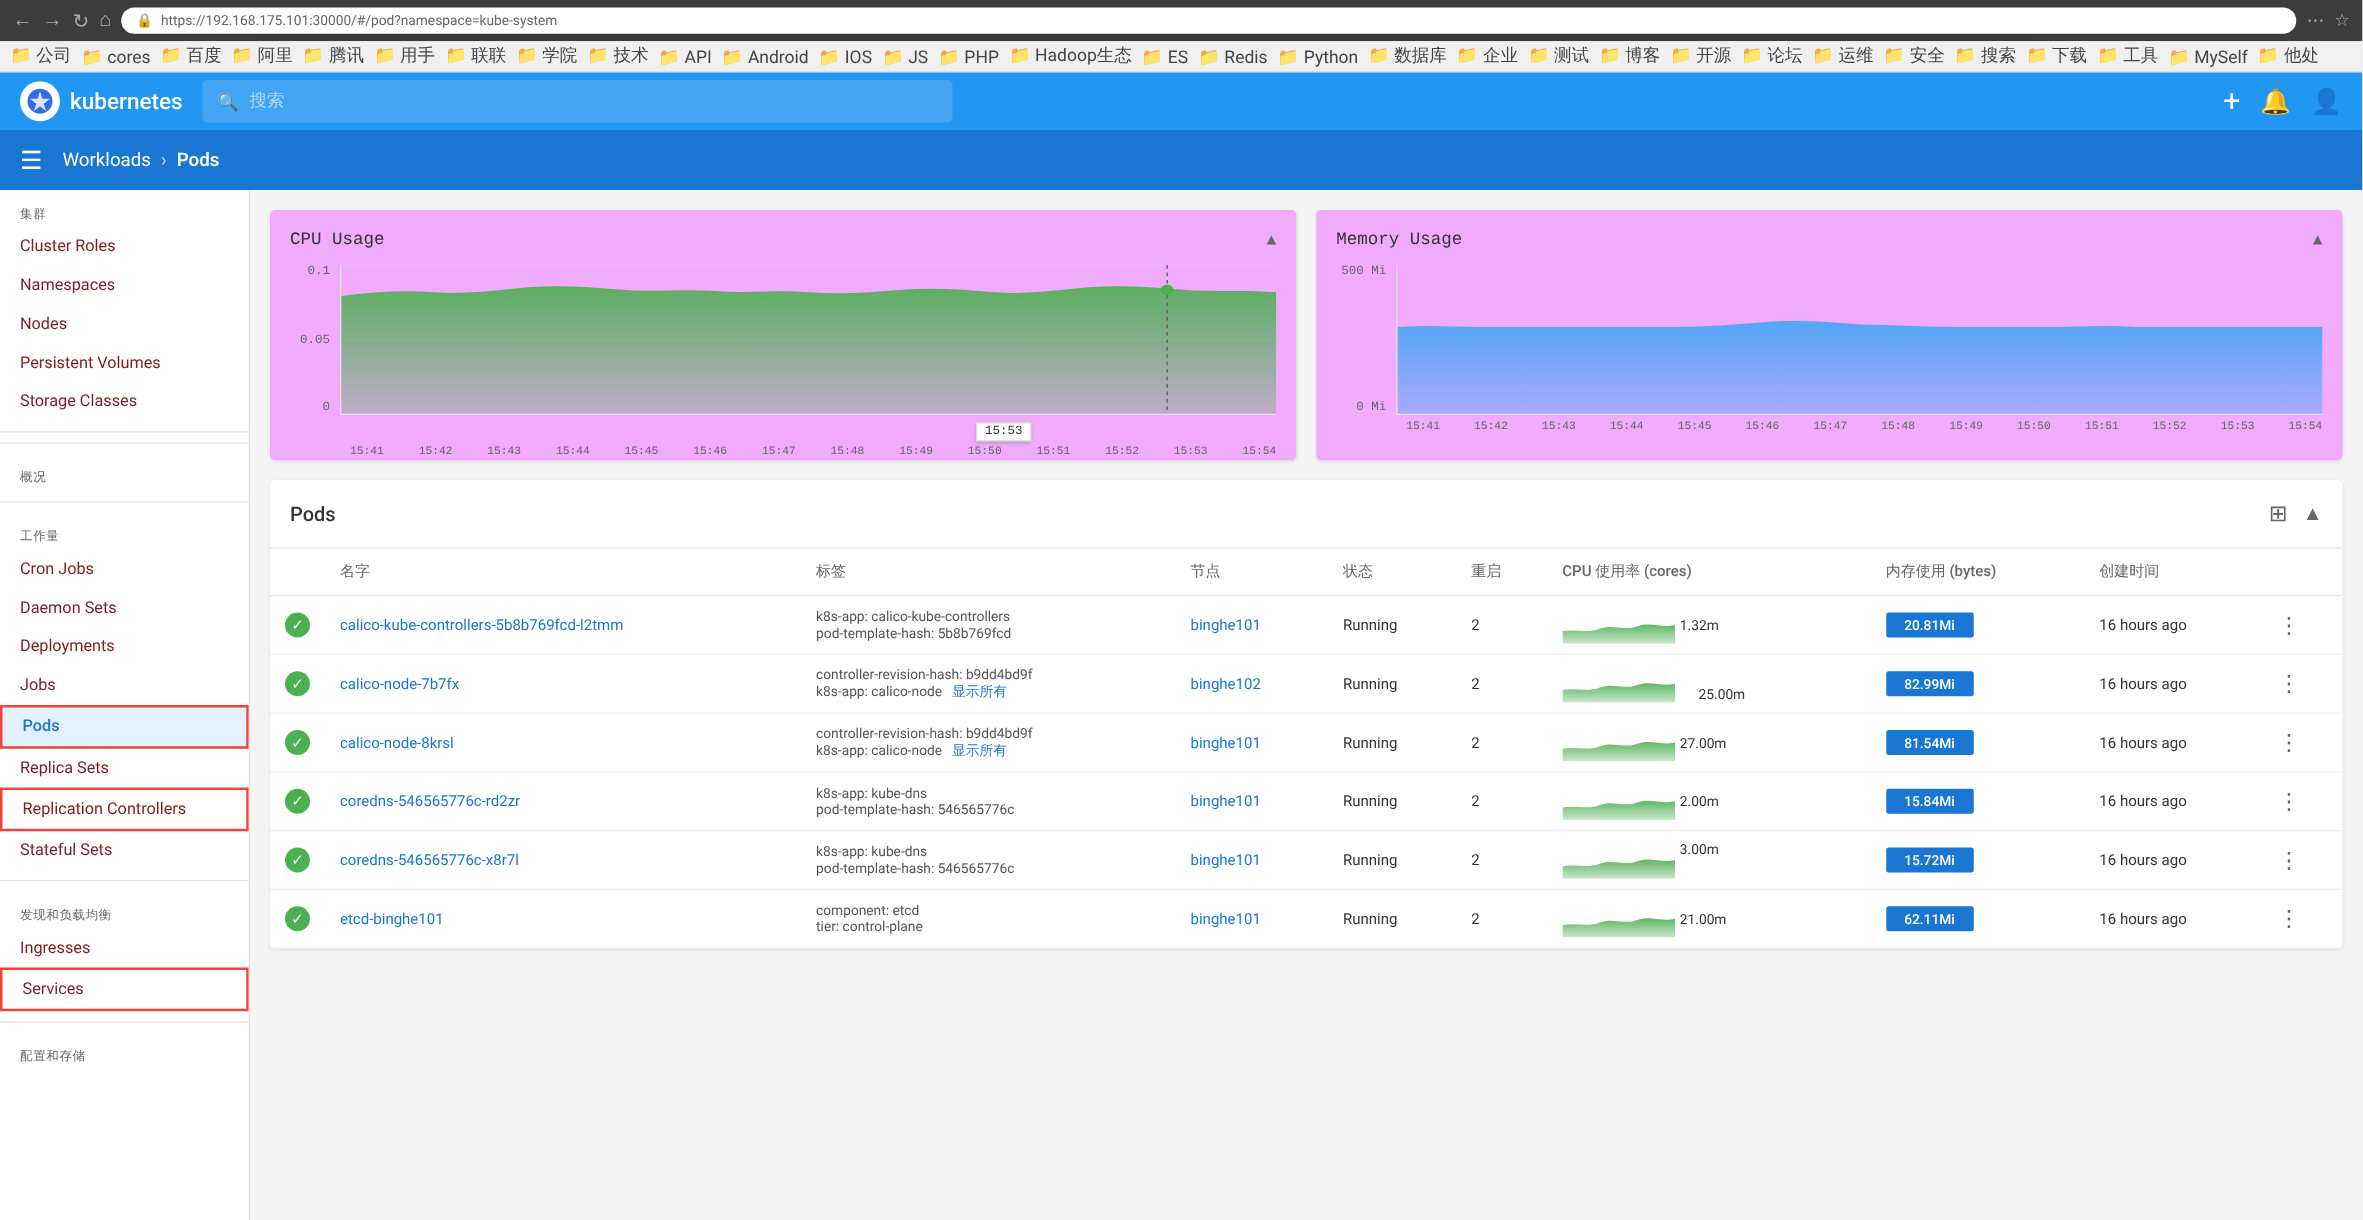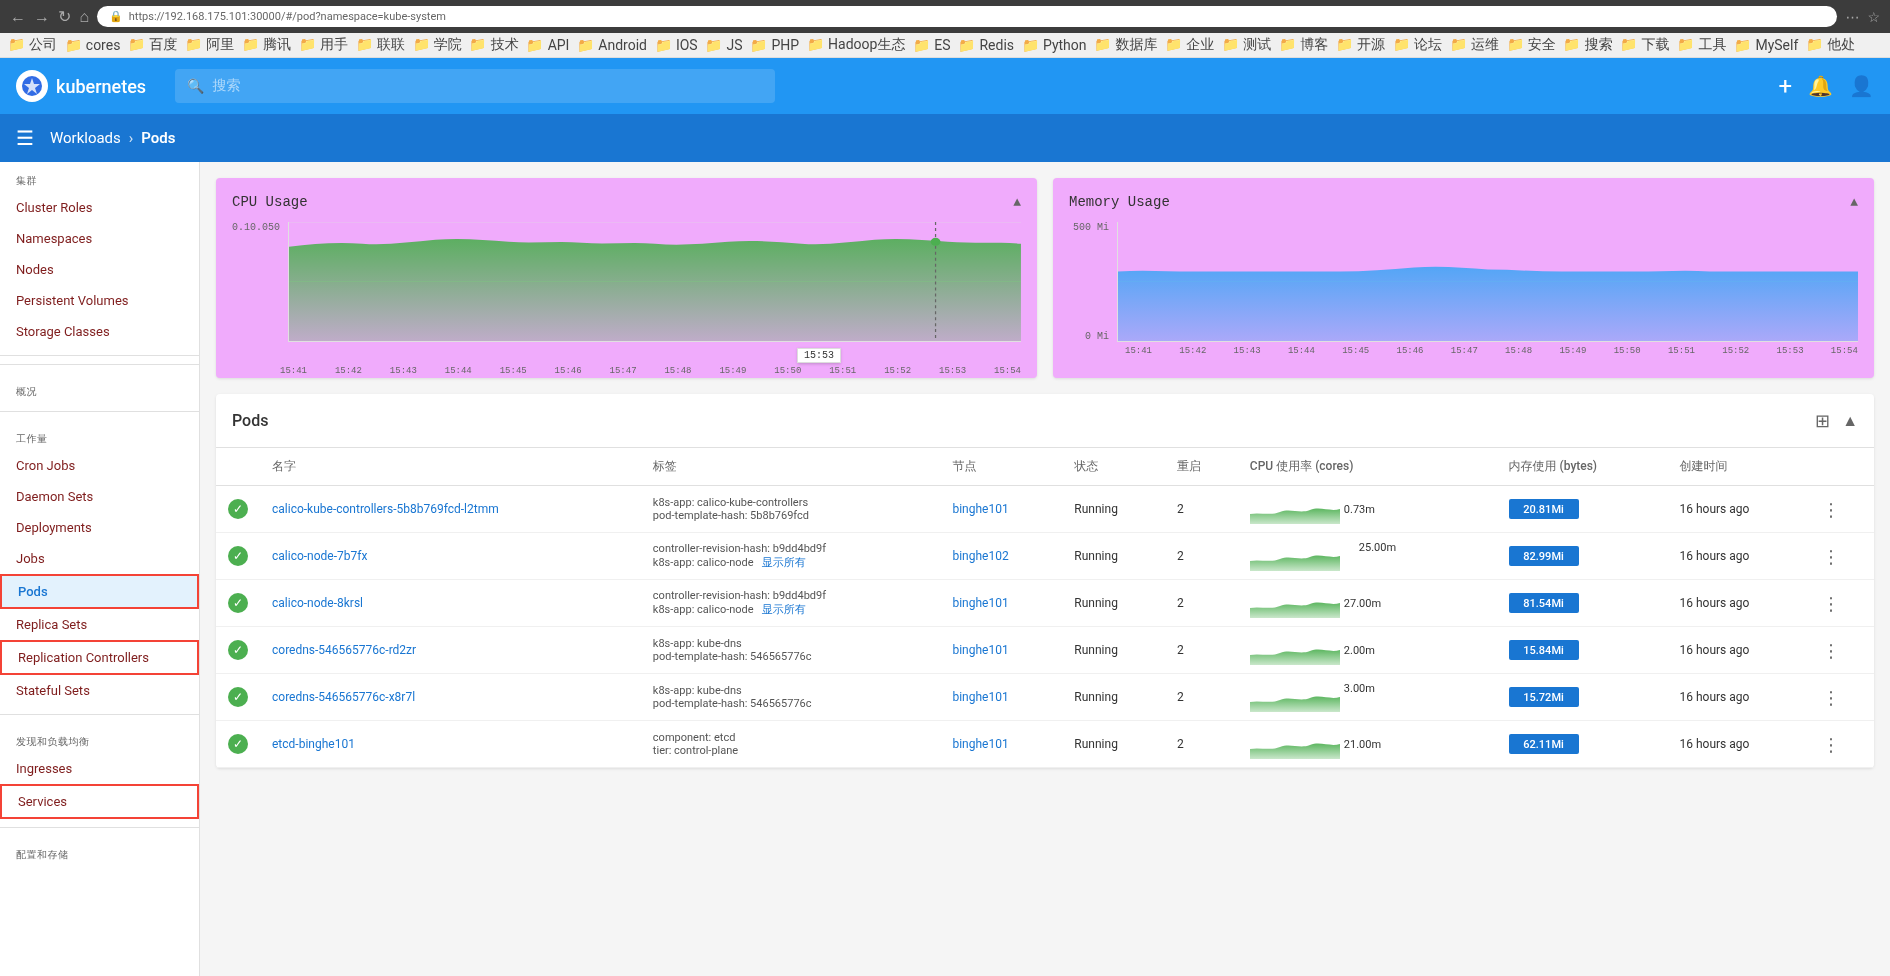--- a/index.html
+++ b/index.html
@@ -10,21 +10,21 @@
     .browser-nav-btn { color: #aaa; font-size: 16px; cursor: pointer; background: none; border: none; }
     .browser-url-bar { flex: 1; background: #fff; border-radius: 20px; padding: 4px 12px; font-size: 12px; color: #333; display: flex; align-items: center; gap: 6px; }
     .browser-url-bar span { color: #666; font-size: 11px; }
     .browser-actions { display: flex; gap: 8px; color: #aaa; font-size: 14px; }
 
     
     .bookmarks-bar { background: #f0f0f0; padding: 3px 8px; display: flex; gap: 8px; font-size: 14px; color: #444; border-bottom: 1px solid #ddd; overflow: hidden; white-space: nowrap; }
     .bookmarks-bar span { cursor: pointer; display: flex; align-items: center; gap: 2px; }
 
     
-    .app-header { background: #2196F3; color: white; padding: 4px 16px; display: flex; align-items: center; gap: 29px; height: 56px; flex-shrink: 0; }
+    .app-header { background: #2196F3; color: white; padding: 4px 16px; display: flex; align-items: center; gap: 16px; height: 46px; flex-shrink: 0; }
     .k8s-logo { display: flex; align-items: center; gap: 8px; font-size: 18px; font-weight: 500; }
     .k8s-logo-icon { width: 32px; height: 32px; background: white; border-radius: 50%; display: flex; align-items: center; justify-content: center; }
     .search-bar { flex: 1; max-width: 600px; background: rgba(255,255,255,0.15); border-radius: 4px; padding: 8px 12px; display: flex; align-items: center; gap: 8px; color: rgba(255,255,255,0.8); font-size: 14px; }
     .header-actions { margin-left: auto; display: flex; gap: 16px; align-items: center; color: white; font-size: 20px; }
 
     
     .page-nav { background: #1976D2; color: white; padding: 0 16px; height: 48px; display: flex; align-items: center; gap: 8px; font-size: 15px; flex-shrink: 0; }
     .page-nav .menu-icon { font-size: 20px; cursor: pointer; margin-right: 8px; }
     .page-nav .breadcrumb { display: flex; align-items: center; gap: 8px; }
     .page-nav .breadcrumb .sep { opacity: 0.8; }
@@ -229,21 +229,21 @@
 
     <div class="charts-row">
 
       <div class="chart-card">
         <div class="chart-card-header">
           <span class="chart-title">CPU Usage</span>
           <span style="cursor:pointer; color:#666;">▲</span>
         </div>
         <div class="chart-area">
           <div style="display:flex; height:120px; align-items:stretch;">
-            <div style="display:flex; flex-direction:row; justify-content:space-between; padding-right:8px; font-size:10px; color:#666; text-align:right; min-width:40px;">
+            <div style="display:flex; flex-direction:column; justify-content:space-between; padding-right:8px; font-size:10px; color:#666; text-align:right; min-width:40px;">
               <span>0.1</span>
               <span>0.05</span>
               <span>0</span>
             </div>
             <div style="flex:1; position:relative; border-left:1px solid #e0e0e0; border-bottom:1px solid #e0e0e0;">
               <svg width="100%" height="100%" viewBox="0 0 600 120" preserveAspectRatio="none">
                 <defs>
                   <linearGradient id="cpuGrad" x1="0" y1="0" x2="0" y2="1">
                     <stop offset="0%" stop-color="#4CAF50" stop-opacity="0.9"></stop>
                     <stop offset="100%" stop-color="#4CAF50" stop-opacity="0.3"></stop>
@@ -375,21 +375,21 @@
       <div style="display:flex; align-items:center; gap:4px;">
         <svg width="90" height="30" viewBox="0 0 90 30">
     <defs>
       <linearGradient id="g0" x1="0" y1="0" x2="0" y2="1">
         <stop offset="0%" stop-color="#4CAF50" stop-opacity="0.9"></stop>
         <stop offset="100%" stop-color="#4CAF50" stop-opacity="0.3"></stop>
       </linearGradient>
     </defs>
     <path d="M0,20 C10,18 20,22 30,18 C40,14 50,20 60,16 C70,12 80,18 90,15 L90,30 L0,30 Z" fill="url(#g0)"></path>
   </svg>
-        <span style="font-size:11px; color:#333;">0.73m</span>
+        <span style="font-size:11px; color:#333;">1.32m</span>
       </div>
     </td>
     <td>
       <div class="memory-bar" style="background:#1976D2;">20.81Mi</div>
     </td>
     <td>16 hours ago</td>
     <td>
       <span class="three-dots">⋮</span>
     </td>
   </tr>
@@ -406,21 +406,21 @@
         <div class="tag-label">k8s-app: calico-node</div>
         <a class="show-all-link">显示所有</a>
       </div>
     </td>
     <td>
       <a class="pod-name">binghe102</a>
     </td>
     <td>Running</td>
     <td>2</td>
     <td>
-      <div style="display:flex; align-items:flex-start; gap:19px;">
+      <div style="display:flex; align-items:flex-end; gap:19px;">
         <svg width="90" height="30" viewBox="0 0 90 30">
     <defs>
       <linearGradient id="g1" x1="0" y1="0" x2="0" y2="1">
         <stop offset="0%" stop-color="#4CAF50" stop-opacity="0.9"></stop>
         <stop offset="100%" stop-color="#4CAF50" stop-opacity="0.3"></stop>
       </linearGradient>
     </defs>
     <path d="M0,20 C10,18 20,22 30,18 C40,14 50,20 60,16 C70,12 80,18 90,15 L90,30 L0,30 Z" fill="url(#g1)"></path>
   </svg>
         <span style="font-size:11px; color:#333;">25.00m</span>

